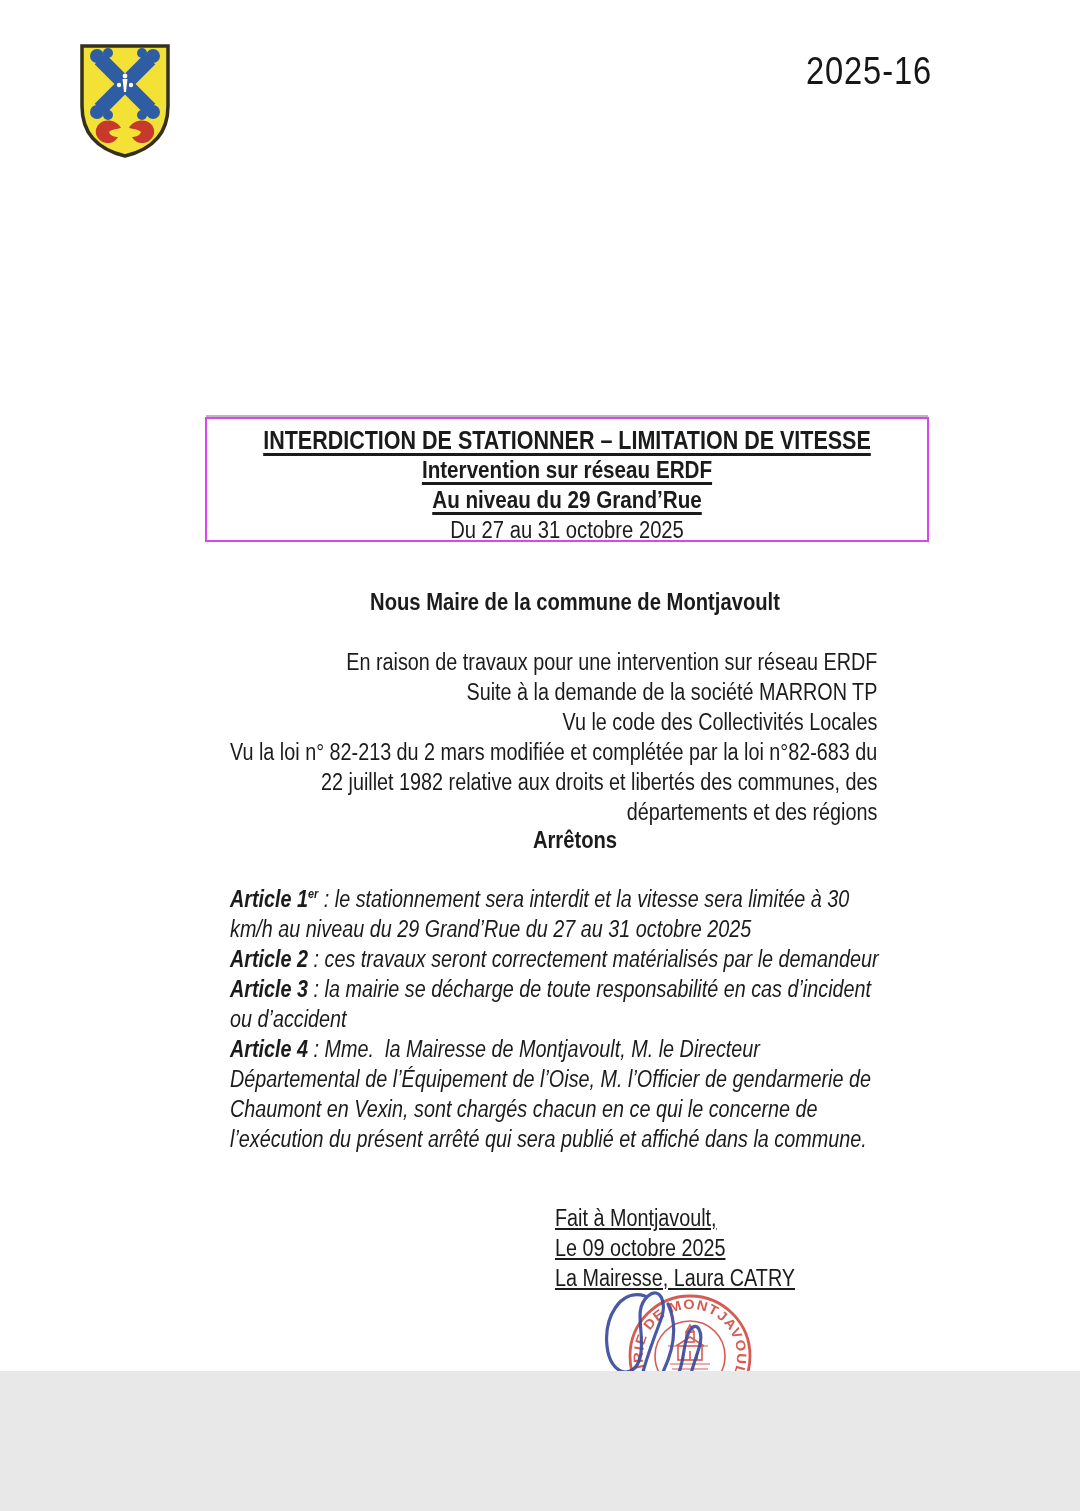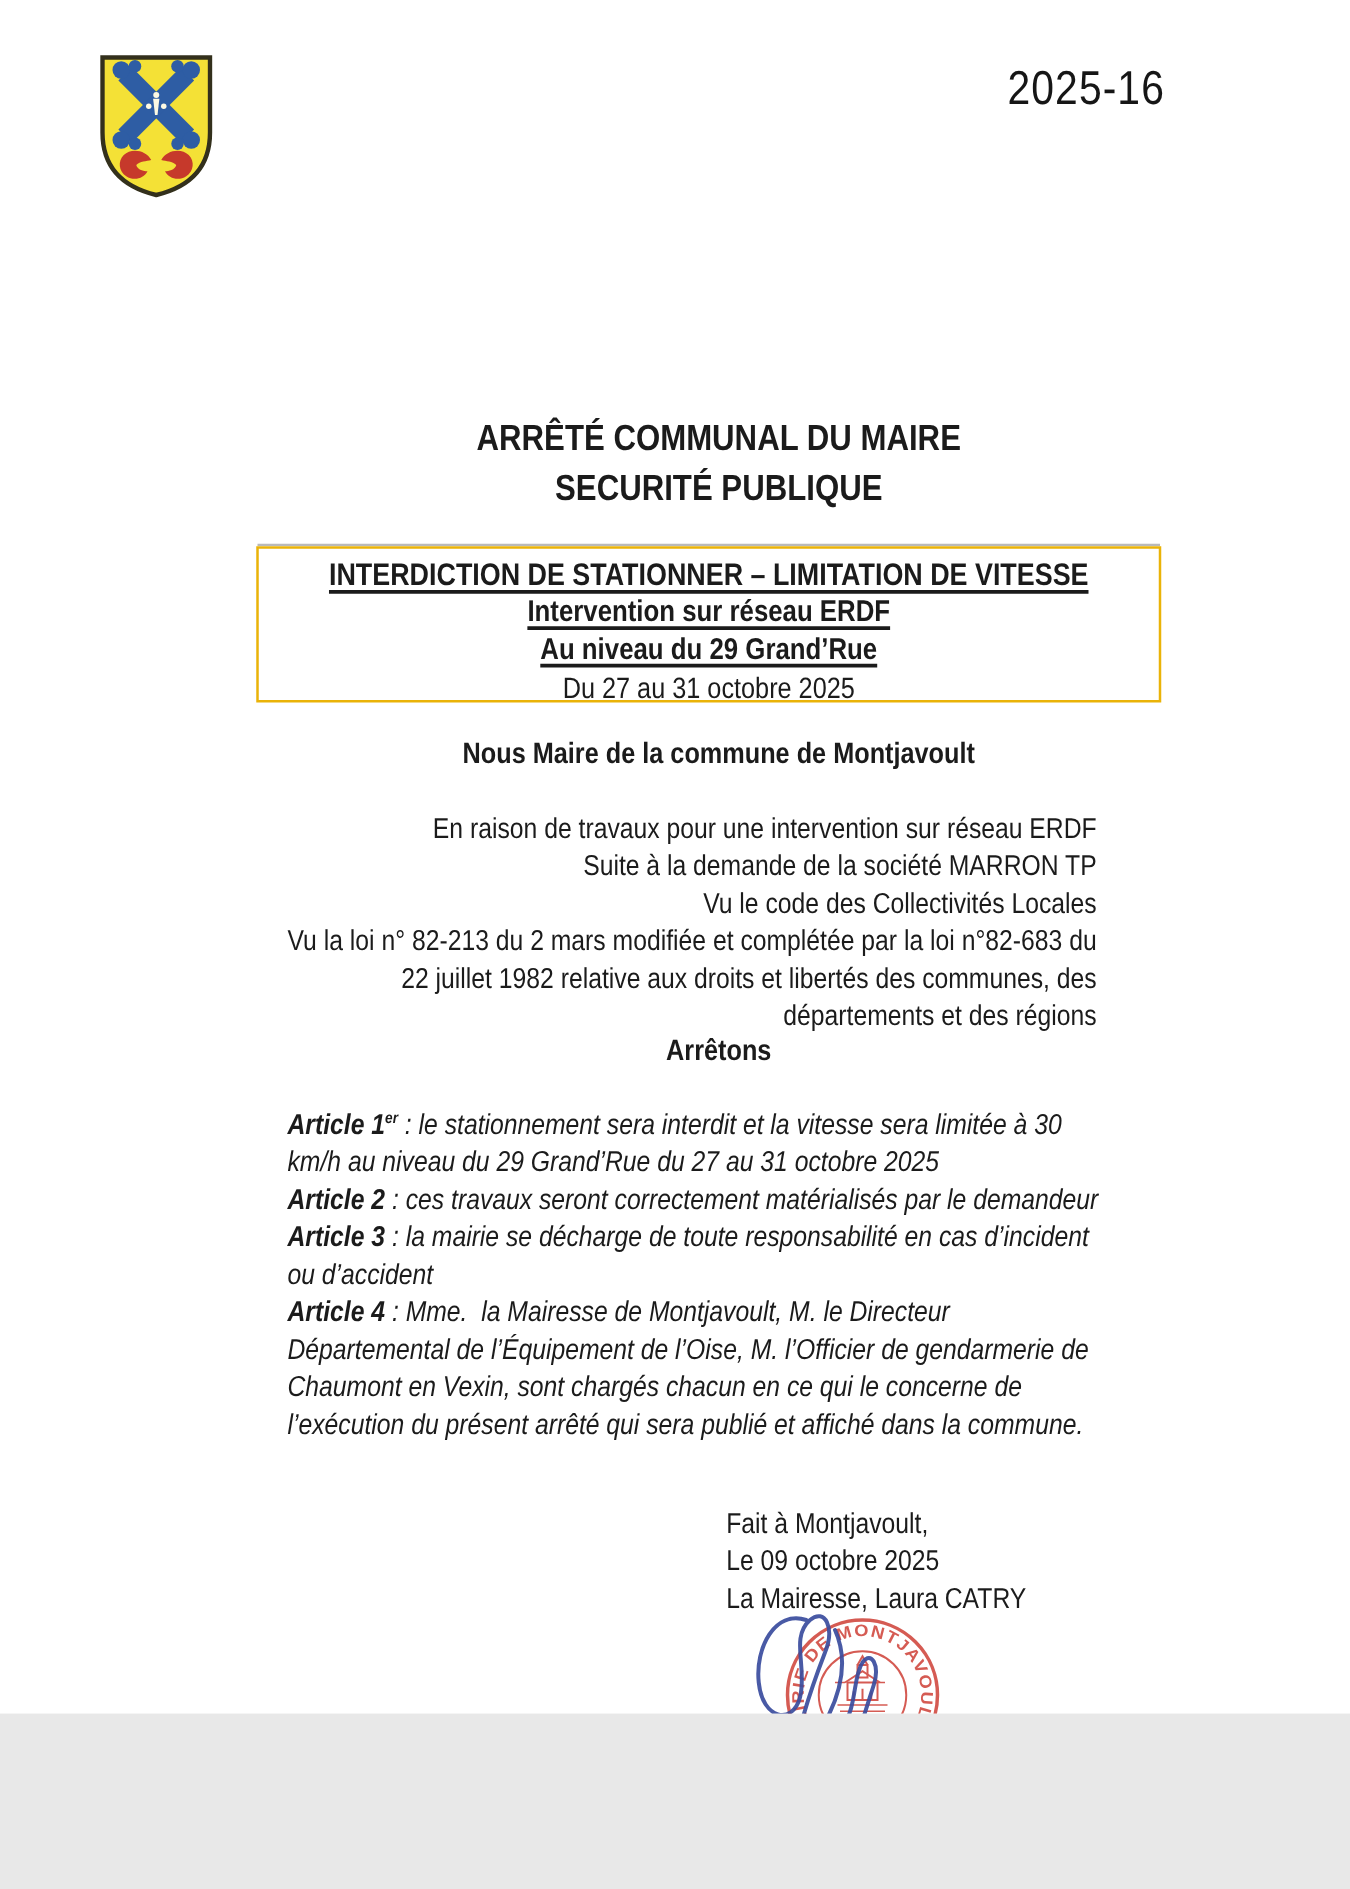--- a/index.html
+++ b/index.html
@@ -20,22 +20,22 @@
 
   .doc-number{
     position:absolute;left:806px;top:50px;
     font-size:38px;font-weight:400;letter-spacing:1px;color:#161616;
   }
 
   .title-block{position:absolute;left:215px;top:331px;width:720px;text-align:center;}
   .title-line{font-size:29px;font-weight:700;line-height:40px;text-align:center;}
 
   .notice-box{
-    position:absolute;left:205px;top:437px;width:720px;height:115px;
-    border:2px solid #eab308;
+    position:absolute;left:205px;top:417px;width:720px;height:115px;
+    border:2px solid #d946ef;
     box-shadow:0 -3px 0 -1px #b9b9b9;
     padding-top:6px;
   }
   .nb-line{text-align:center;line-height:30px;}
   .nb1{font-size:25px;font-weight:700;}
   .nb2{font-size:24px;font-weight:700;}
   .nb3{font-size:23.5px;font-weight:400;}
   .u{text-decoration:underline;text-decoration-thickness:2.5px;text-underline-offset:4px;}
 
   .salutation{
@@ -47,21 +47,21 @@
   .articles{position:absolute;left:230px;top:884px;font-style:italic;}
   .line{font-size:23px;line-height:30px;height:30px;}
   .b{font-weight:700;}
   sup.er{font-size:0.55em;font-weight:700;vertical-align:super;line-height:0;}
 
   .decree{
     position:absolute;left:215px;top:827px;width:720px;
     font-size:23.5px;font-weight:700;text-align:center;
   }
 
-  .closing{position:absolute;left:581px;top:1203px;}
+  .closing{position:absolute;left:555px;top:1203px;text-decoration:underline;}
 
   .stamp{position:absolute;left:590px;top:1284px;}
 
   .page-indicator{
     position:absolute;left:983px;top:1474px;
     font-size:42px;font-weight:400;color:#9b9b9b;
   }
 </style>
 </head>
 <body>
@@ -91,24 +91,20 @@
       <path d="M45.5 37 h5 l-1.5 13 h-2 Z"></path>
     </g>
     <g fill="#c6392b">
       <path d="M44 86 C40 78 28 76 22 82 C17 87 18 95 24 99 C30 103 38 101 41 95 C38 95 33 94 32 90 C35 87 40 87 44 86 Z"></path>
       <path d="M52 86 C56 78 68 76 74 82 C79 87 78 95 72 99 C66 103 58 101 55 95 C58 95 63 94 64 90 C61 87 56 87 52 86 Z"></path>
     </g>
   </svg>
 
   <div class="doc-number tx">2025-16</div>
 
-  <div class="title-block">
-    <div class="title-line tx-c">ARRÊTÉ COMMUNAL DU MAIRE</div>
-    <div class="title-line tx-c">SECURITÉ PUBLIQUE</div>
-  </div>
 
   <div class="notice-box">
     <div class="nb-line nb1 u tx-c">INTERDICTION DE STATIONNER – LIMITATION DE VITESSE</div>
     <div class="nb-line nb2 u tx-c">Intervention sur réseau ERDF</div>
     <div class="nb-line nb2 u tx-c">Au niveau du 29 Grand’Rue</div>
     <div class="nb-line nb3 tx-c">Du 27 au 31 octobre 2025</div>
   </div>
 
   <div class="salutation tx-c">Nous Maire de la commune de Montjavoult</div>
 

